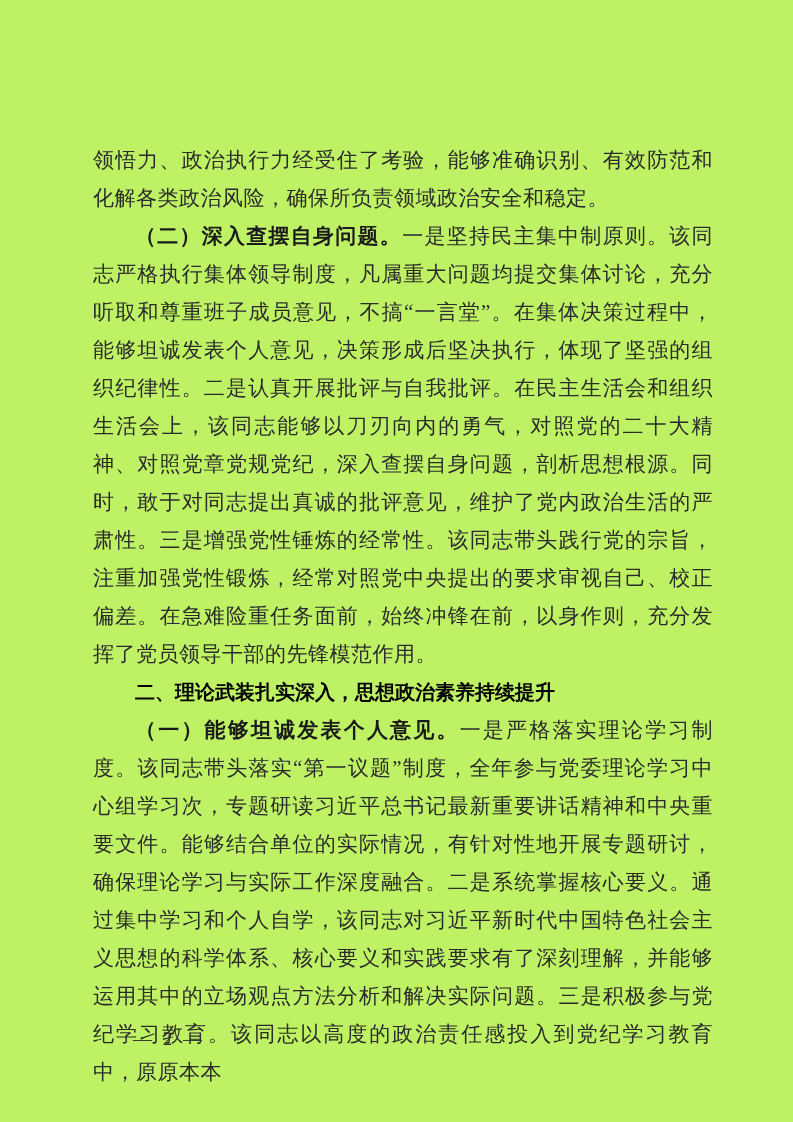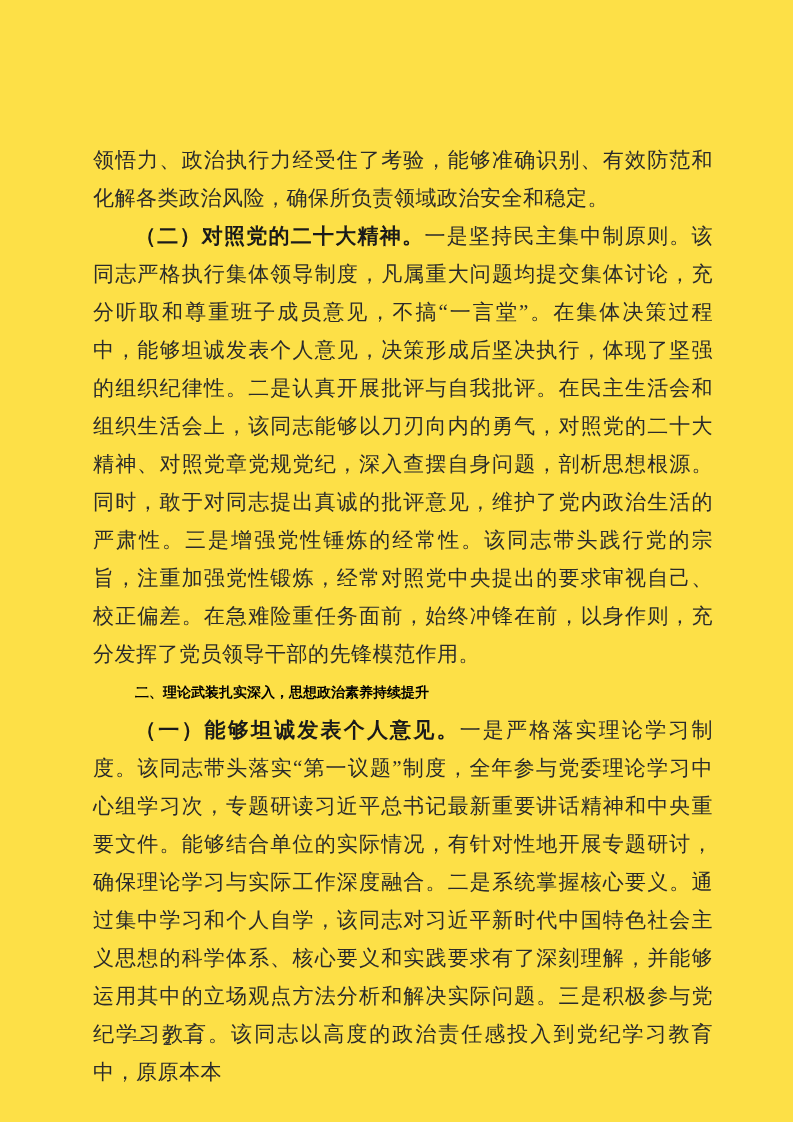--- a/index.html
+++ b/index.html
@@ -4,21 +4,21 @@
 <style>
   html, body {
     margin: 0;
     padding: 0;
     background: #e9e9e9;
   }
   .page {
     position: relative;
     width: 793px;
     height: 1122px;
-    background: #fde047;
+    background: #bef264;
     overflow: hidden;
     font-family: "Liberation Serif", "DejaVu Serif", serif;
   }
   .content {
     position: absolute;
     left: 93px;
     top: 141px;
     width: 620px;
   }
   .para {
@@ -33,21 +33,21 @@
     text-indent: 42px;
   }
   .lead {
     font-weight: bold;
     color: #1a1a1a;
   }
   .heading {
     margin: 0;
     font-family: "Liberation Sans", "DejaVu Sans", sans-serif;
     font-weight: bold;
-    font-size: 14px;
+    font-size: 20px;
     line-height: 38px;
     color: #000000;
     text-indent: 42px;
   }
   .page-number {
     position: absolute;
     left: 133px;
     top: 1027px;
     font-size: 19px;
     line-height: 24px;
@@ -57,21 +57,21 @@
   }
 </style>
 </head>
 <body>
 
 <div class="page">
   <div class="content">
 
     <p class="para"><span>领悟力、政治执行力经受住了考验，能够准确识别、有效防范和化解各类政治风险，确保所负责领域政治安全和稳定。</span></p>
 
-    <p class="para indent"><span class="lead">（二）对照党的二十大精神。</span><span>一是坚持民主集中制原则。该同志严格执行集体领导制度，凡属重大问题均提交集体讨论，充分听取和尊重班子成员意见，不搞“一言堂”。在集体决策过程中，能够坦诚发表个人意见，决策形成后坚决执行，体现了坚强的组织纪律性。二是认真开展批评与自我批评。在民主生活会和组织生活会上，该同志能够以刀刃向内的勇气，对照党的二十大精神、对照党章党规党纪，深入查摆自身问题，剖析思想根源。同时，敢于对同志提出真诚的批评意见，维护了党内政治生活的严肃性。三是增强党性锤炼的经常性。该同志带头践行党的宗旨，注重加强党性锻炼，经常对照党中央提出的要求审视自己、校正偏差。在急难险重任务面前，始终冲锋在前，以身作则，充分发挥了党员领导干部的先锋模范作用。</span></p>
+    <p class="para indent"><span class="lead">（二）深入查摆自身问题。</span><span>一是坚持民主集中制原则。该同志严格执行集体领导制度，凡属重大问题均提交集体讨论，充分听取和尊重班子成员意见，不搞“一言堂”。在集体决策过程中，能够坦诚发表个人意见，决策形成后坚决执行，体现了坚强的组织纪律性。二是认真开展批评与自我批评。在民主生活会和组织生活会上，该同志能够以刀刃向内的勇气，对照党的二十大精神、对照党章党规党纪，深入查摆自身问题，剖析思想根源。同时，敢于对同志提出真诚的批评意见，维护了党内政治生活的严肃性。三是增强党性锤炼的经常性。该同志带头践行党的宗旨，注重加强党性锻炼，经常对照党中央提出的要求审视自己、校正偏差。在急难险重任务面前，始终冲锋在前，以身作则，充分发挥了党员领导干部的先锋模范作用。</span></p>
 
     <h2 class="heading">二、理论武装扎实深入，思想政治素养持续提升</h2>
 
     <p class="para indent"><span class="lead">（一）能够坦诚发表个人意见。</span><span>一是严格落实理论学习制度。该同志带头落实“第一议题”制度，全年参与党委理论学习中心组学习次，专题研读习近平总书记最新重要讲话精神和中央重要文件。能够结合单位的实际情况，有针对性地开展专题研讨，确保理论学习与实际工作深度融合。二是系统掌握核心要义。通过集中学习和个人自学，该同志对习近平新时代中国特色社会主义思想的科学体系、核心要义和实践要求有了深刻理解，并能够运用其中的立场观点方法分析和解决实际问题。三是积极参与党纪学习教育。该同志以高度的政治责任感投入到党纪学习教育中，原原本本</span></p>
 
   </div>
 
   <div class="page-number">— 2 —</div>
 </div>
 

